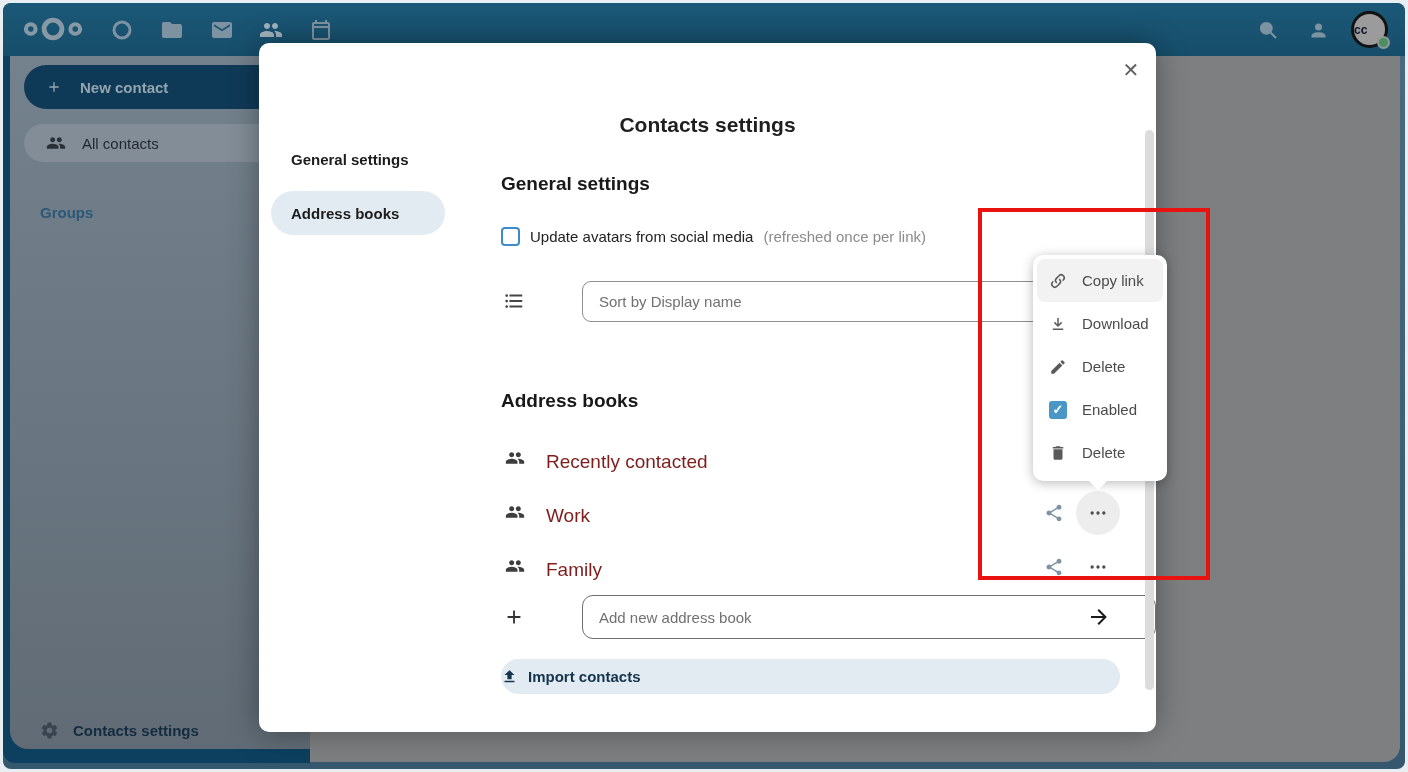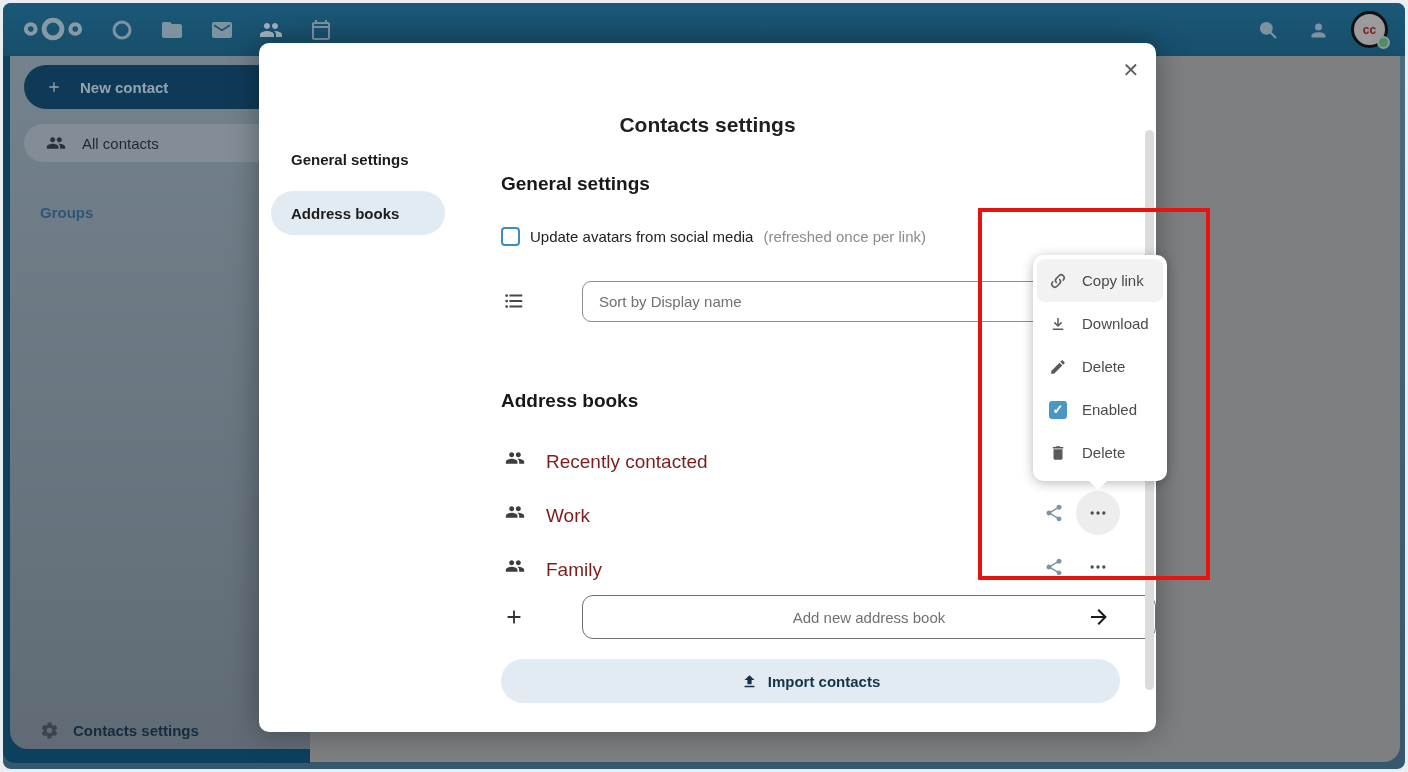--- a/index.html
+++ b/index.html
@@ -7,21 +7,21 @@
   body { font-family:"Liberation Sans", sans-serif; background:#e9eef3; position:relative; }
 
   
   #app { position:absolute; left:3px; top:3px; width:1402px; height:766px; border-radius:8px; overflow:hidden; background:linear-gradient(180deg,#4a6b80,#35586e); }
 
   
   #header { position:absolute; left:0; top:0; width:1402px; height:53px; background:linear-gradient(180deg,#1b5878,#164e6a); }
   .hicon { position:absolute; top:15px; width:24px; height:24px; color:#7e93a1; }
   .hicon svg { width:100%; height:100%; fill:currentColor; }
   .hicon.active { color:#a2b2bd; }
-  #avatar { position:absolute; left:1348px; top:8px; width:37px; height:37px; border-radius:50%; background:#9b9b9b; border:3px solid #121212; color:#7f1d1d; font-weight:bold; font-size:12px; display:flex; align-items:center; justify-content:center; }
+  #avatar { position:absolute; left:1348px; top:8px; width:37px; height:37px; border-radius:50%; background:#9b9b9b; border:3px solid #121212; color:#0f172a; font-weight:bold; font-size:12px; display:flex; align-items:center; }
   #status-dot { position:absolute; left:1374px; top:33px; width:13px; height:13px; border-radius:50%; background:#4c8f60; border:2px solid #8f9a98; }
 
   
   #left-strip { position:absolute; left:0; top:53px; width:307px; height:707px; background:#0d3f5f; border-bottom-left-radius:12px; }
   #sidebar { position:absolute; left:7px; top:53px; width:300px; height:693px; background:linear-gradient(180deg,#74828d,#606b75); border-bottom-left-radius:18px; }
   #btn-new-contact { position:absolute; left:14px; top:9px; width:264px; height:44px; border-radius:22px; background:#0f3a57; color:#93a4b1; display:flex; align-items:center; gap:18px; padding-left:22px; font-weight:bold; font-size:15px; }
   #btn-new-contact svg { width:16px; height:16px; fill:currentColor; }
   #item-all-contacts { position:absolute; left:14px; top:68px; width:264px; height:38px; border-radius:19px; background:#828d97; color:#1f2733; display:flex; align-items:center; gap:16px; padding-left:22px; font-size:15px; }
   #item-all-contacts svg { width:20px; height:20px; fill:#2a3038; }
   #groups-label { position:absolute; left:30px; top:148px; font-weight:bold; font-size:15px; color:#2b5878; }
@@ -45,32 +45,32 @@
   #h2-books { top:347px; }
 
   #checkbox-row { position:absolute; left:242px; top:184px; display:flex; align-items:center; gap:10px; font-size:15px; color:#222; }
   #avatar-checkbox { width:19px; height:19px; border:2px solid #3e8cc7; border-radius:4px; background:#fff; }
   .hint { color:#8b8b8b; }
 
   #sort-icon { position:absolute; left:244px; top:247px; width:22px; height:22px; fill:#474747; }
   .field { position:absolute; left:287px; width:574px; border:1.5px solid #8e8e8e; border-radius:9px; background:#fff; font-size:15px; color:#555; font-family:"Liberation Sans",sans-serif; padding:0 16px;margin-left:36px; }
   .field::placeholder { color:#717171; opacity:1; }
   #sort-field { top:238px; height:41px; }
-  #add-field { top:552px; height:44px; border-radius:11px; border-color:#6f6f6f;text-align:center; }
+  #add-field { top:552px; height:44px; border-radius:11px; border-color:#6f6f6f; }
 
   .ab-row-icon { position:absolute; left:246px; width:20px; height:20px; fill:#3d3d3d; }
   .ab-label { position:absolute; left:287px; font-size:19px; color:#7f1d1d; }
   .share-icon { position:absolute; left:785px; width:20px; height:20px; fill:#7e93a2; }
   .dots { position:absolute; left:829px; width:20px; height:20px; fill:#4d4d4d; }
   #dots-bg { position:absolute; left:817px; top:448px; width:44px; height:44px; border-radius:50%; background:#ededed; }
 
   #add-plus { position:absolute; left:244px; top:563px; width:22px; height:22px; fill:#333; }
   #add-arrow { position:absolute; left:828px; top:562px; width:24px; height:24px; fill:#1a1a1a; cursor:pointer; }
 
-  #import-btn { position:absolute; left:242px; top:616px; width:619px; height:44px; border-radius:22px; background:#e2ebf2; display:flex; align-items:center; justify-content:center; gap:10px; font-weight:bold; font-size:15px; color:#14344c; cursor:pointer; }
+  #import-btn { position:absolute; left:242px; top:616px; width:619px; height:35px; border-radius:22px; background:#e2ebf2; display:flex; align-items:center; justify-content:flex-start; gap:10px; font-weight:bold; font-size:15px; color:#14344c; cursor:pointer; }
   #import-btn svg { width:17px; height:17px; fill:#14344c; }
 
   #modal-scrollbar { position:absolute; left:886px; top:87px; width:9px; height:560px; border-radius:4.5px; background:#dcdcdc; }
 
   
   #ctx-menu { position:absolute; left:1030px; top:252px; width:134px; height:226px; background:#fff; border-radius:10px; box-shadow:0 2px 12px rgba(0,0,0,.28); z-index:20; padding-top:4px; }
   .ctx-item { position:relative; height:43px; display:flex; align-items:center; gap:15px; padding-left:16px; font-size:15px; color:#4b4b4b; cursor:pointer; }
   .ctx-item svg { width:18px; height:18px; fill:#5a5a5a; flex:none; }
   .ctx-item.hover { background:#f2f2f2; border-radius:8px; margin:0 4px; padding-left:12px; }
   #ctx-enabled-box { width:18px; height:18px; border-radius:3px; background:#4a97c6; color:#fff; font-size:13px; font-weight:bold; display:flex; align-items:center; justify-content:center; flex:none; }

